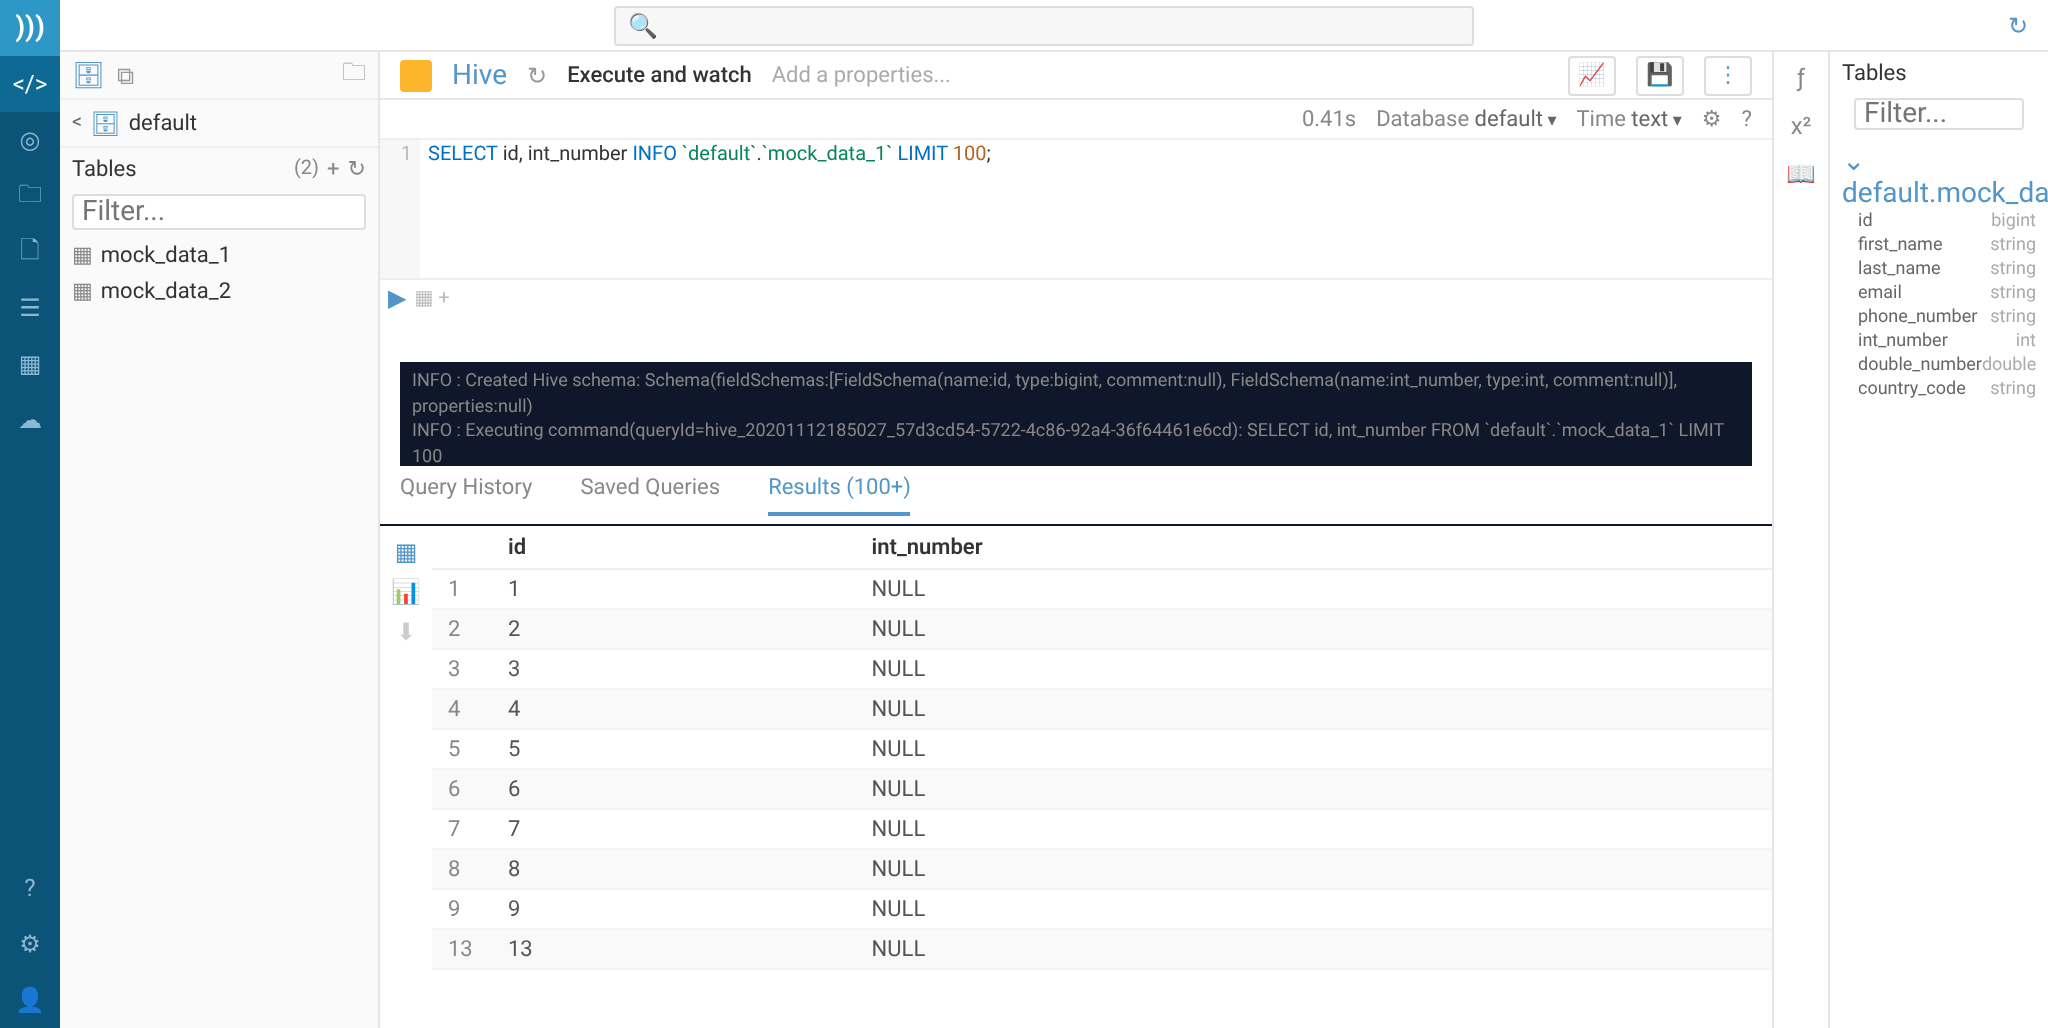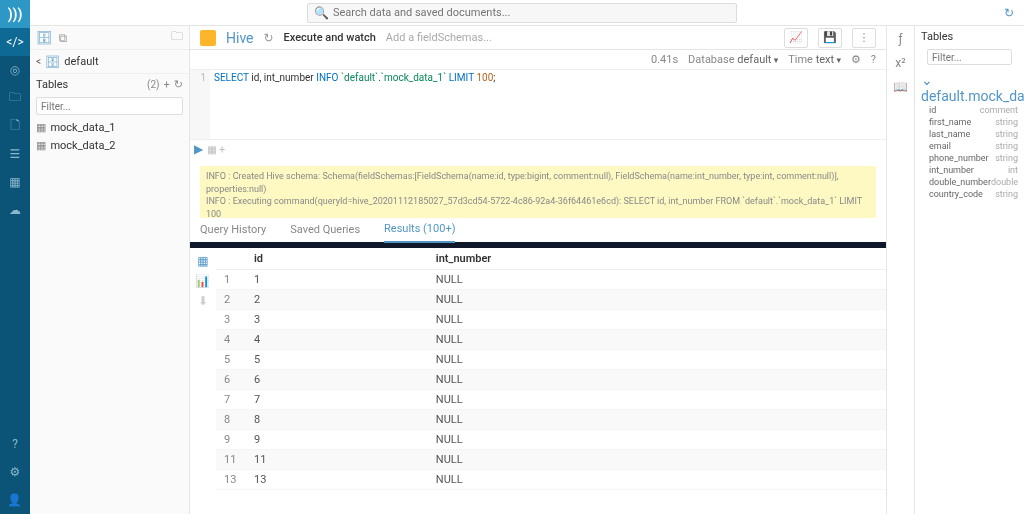--- a/index.html
+++ b/index.html
@@ -25,21 +25,21 @@
 .sidebar-hdr .fold{color:#999;cursor:pointer}
 .db-row{height:24px;display:flex;align-items:center;padding:0 6px;gap:4px;border-bottom:1px solid #eee}
 .db-row .chev{color:#666;font-size:10px;cursor:pointer}
 .db-row .dbi{color:#5296c7}
 .db-row .name{font-size:11px;color:#333}
 .tables-hdr{height:20px;display:flex;align-items:center;padding:0 6px;font-size:11px;color:#333}
 .tables-hdr .spacer{flex:1}
 .tables-hdr .count{color:#888;font-size:10px}
 .tables-hdr .act{color:#888;margin-left:4px;cursor:pointer;font-size:11px}
 .filter{margin:3px 6px}
-.filter input{width:100%;height:18px;border:1px solid #ddd;border-radius:2px;padding:0 4px;font-size:10px;outline:none}
+.filter input{width:100%;height:18px;border:1px solid #ddd;border-radius:2px;padding:0 4px;font-size:14px;outline:none}
 .tbl-item{height:18px;display:flex;align-items:center;padding:0 6px;gap:4px;font-size:11px;color:#333;cursor:pointer}
 .tbl-item .ti{color:#888}
 .editor-area{flex:1;display:flex;flex-direction:column;min-width:0}
 .ed-hdr{height:24px;border-bottom:1px solid #e5e5e5;display:flex;align-items:center;padding:0 10px;gap:10px}
 .ed-hdr .hive-icon{width:16px;height:16px;background:#FDB52B;border-radius:2px}
 .ed-hdr .hive-title{color:#5296c7;font-size:14px}
 .ed-hdr .undo{color:#999;cursor:pointer}
 .ed-hdr .exec{color:#333;font-size:11px;font-weight:500}
 .ed-hdr .desc{color:#aaa;font-size:11px}
 .ed-hdr .spacer{flex:1}
@@ -50,22 +50,22 @@
 .meta-row .drop::after{content:" ▾";font-size:9px}
 .editor{display:flex;height:70px;border-bottom:1px solid #eee}
 .gutter{width:20px;background:#f7f7f7;text-align:right;padding:2px 4px;font-size:10px;color:#bbb;font-family:monospace}
 .code{flex:1;padding:2px 4px;font-size:10px;font-family:monospace;white-space:pre}
 .kw{color:#0070c1}
 .num{color:#b5651d}
 .str{color:#098658}
 .run-row{height:18px;display:flex;align-items:center;padding:0 4px;gap:4px}
 .run-btn{color:#5296c7;cursor:pointer;font-size:12px}
 .run-row .plus{color:#bbb;font-size:10px}
-.logs{background:#fef9c3;margin:8px 10px 4px;padding:4px 6px;font-size:9px;font-family:monospace;color:#888;line-height:1.4;height:52px;overflow:hidden}
-.tabs{display:flex;padding:0 10px;border-bottom:6px solid #0f172a;gap:24px;height:26px;align-items:center}
+.logs{background:#0f172a;margin:23px 10px 4px;padding:4px 6px;font-size:9px;font-family:monospace;color:#888;line-height:1.4;height:52px;overflow:hidden}
+.tabs{display:flex;padding:0 10px;border-bottom:1px solid #0f172a;gap:24px;height:26px;align-items:flex-start}
 .tab{font-size:11px;color:#888;padding-bottom:6px;cursor:pointer}
 .tab.active{color:#5296c7;border-bottom:2px solid #5296c7}
 .results{flex:1;display:flex;min-height:0}
 .res-tools{width:26px;display:flex;flex-direction:column;align-items:center;gap:6px;padding-top:6px}
 .res-tools .t{color:#5296c7;cursor:pointer;font-size:12px}
 .res-tools .t.dim{color:#ccc}
 .res-grid{flex:1;overflow:auto}
 .res-grid table{width:100%;border-collapse:collapse;font-size:11px}
 .res-grid th{text-align:left;padding:4px 8px;color:#333;font-weight:600;background:#fff;border-bottom:1px solid #eee}
 .res-grid td{padding:3px 8px;color:#555;border-bottom:1px solid #f5f5f5}
@@ -97,21 +97,20 @@
     <div class="leftbar-icon">?</div>
     <div class="leftbar-icon">⚙</div>
     <div class="leftbar-icon">👤</div>
   </div>
 
   <div class="content">
     <div class="topbar">
       <div class="search-wrap">
         <div class="search">
           <span>🔍</span>
-          <input placeholder="Search data and saved documents..." style="">
         </div>
       </div>
       <div class="topbar-right">
         <span>↻</span>
       </div>
     </div>
 
     <div class="main">
       <div class="sidebar">
         <div class="sidebar-hdr">
@@ -142,21 +141,21 @@
             <span>mock_data_2</span>
           </div>
       </div>
 
       <div class="editor-area">
         <div class="ed-hdr">
           <span class="hive-icon"></span>
           <span class="hive-title">Hive</span>
           <span class="undo">↻</span>
           <span class="exec">Execute and watch</span>
-          <span class="desc">Add a fieldSchemas...</span>
+          <span class="desc">Add a properties...</span>
           <span class="spacer"></span>
           <span class="ibtn">📈</span>
           <span class="ibtn">💾</span>
           <span class="ibtn">⋮</span>
         </div>
         <div class="meta-row">
           <span>0.41s</span>
           <span><span class="lbl">Database</span> <span class="val drop">default</span></span>
           <span><span class="lbl">Time</span> <span class="val drop">text</span></span>
           <span>⚙</span>
@@ -235,25 +234,20 @@
                     <td class="rn">8</td>
                     <td>8</td>
                     <td>NULL</td>
                   </tr>
                   <tr>
                     <td class="rn">9</td>
                     <td>9</td>
                     <td>NULL</td>
                   </tr>
                   <tr>
-                    <td class="rn">11</td>
-                    <td>11</td>
-                    <td>NULL</td>
-                  </tr>
-                  <tr>
                     <td class="rn">13</td>
                     <td>13</td>
                     <td>NULL</td>
                   </tr>
                 </tbody>
             </table>
           </div>
         </div>
       </div>
 
@@ -263,21 +257,21 @@
         <span class="ri">📖</span>
       </div>
 
       <div class="schema">
         <div class="schema-title">Tables</div>
         <div class="filter"><input placeholder="Filter..." style=""></div>
         <div class="schema-tbl">⌄ <span>default.mock_data_1</span></div>
         <div id="schema-cols">
             <div class="schema-col">
               <span>id</span>
-              <span class="ty">comment</span>
+              <span class="ty">bigint</span>
             </div>
             <div class="schema-col">
               <span>first_name</span>
               <span class="ty">string</span>
             </div>
             <div class="schema-col">
               <span>last_name</span>
               <span class="ty">string</span>
             </div>
             <div class="schema-col">

